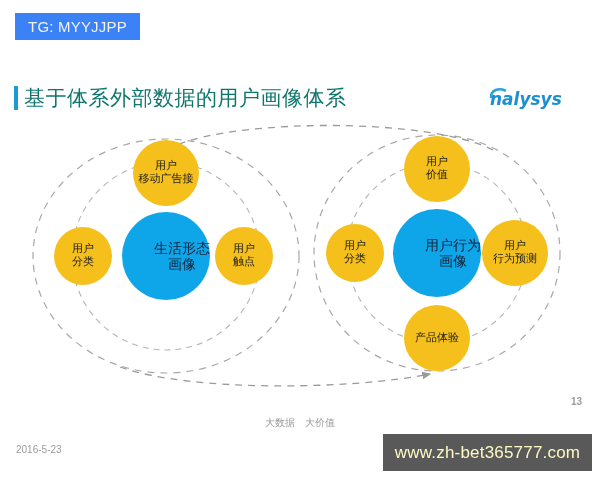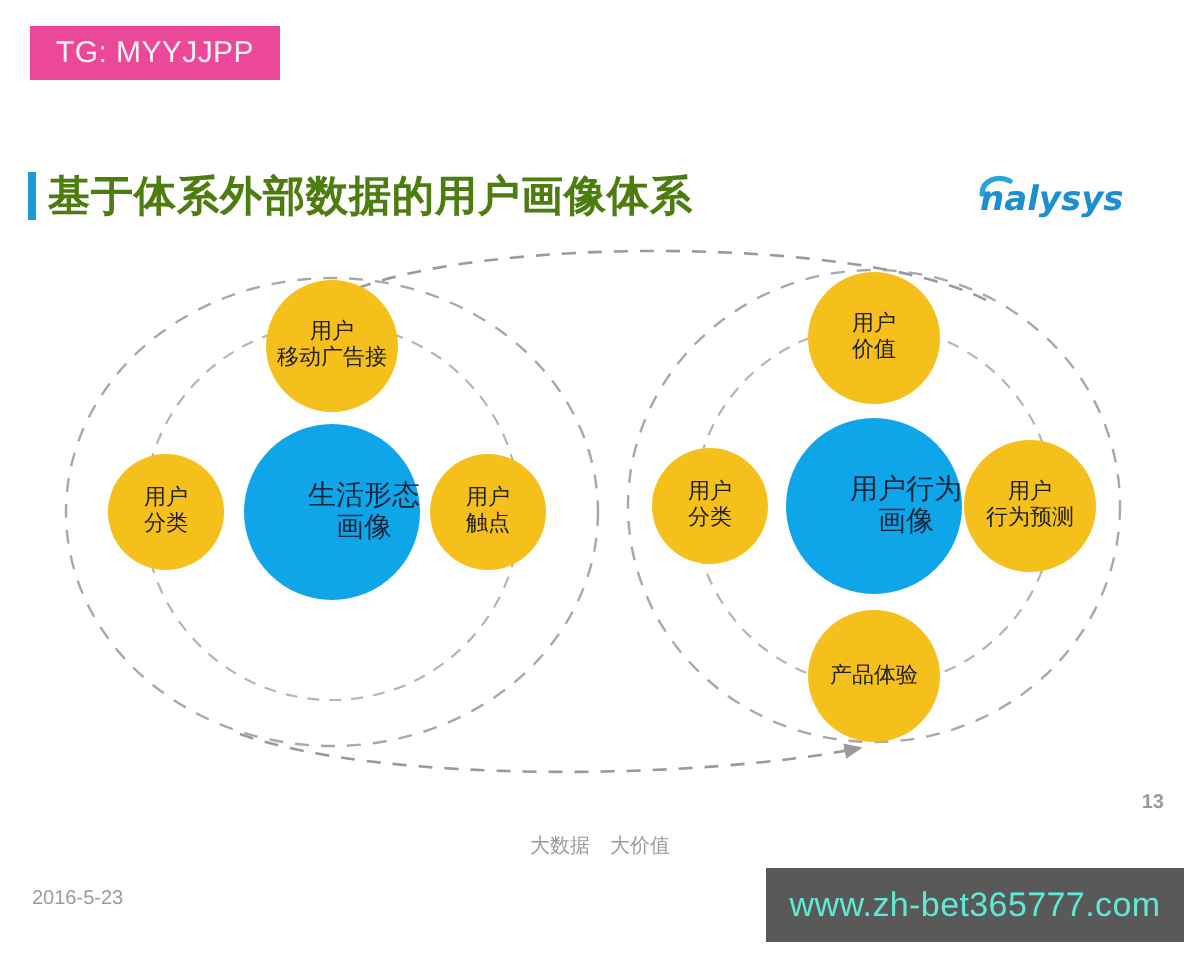--- a/index.html
+++ b/index.html
@@ -15,21 +15,21 @@
     font-family: "Liberation Sans", "DejaVu Sans", sans-serif;
   }
 
   
   #tg-badge {
     position: absolute;
     left: 15px;
     top: 13px;
     width: 125px;
     height: 27px;
-    background: #ec4899;
+    background: #3b82f6;
     color: #f2f2f2;
     font-size: 15px;
     line-height: 27px;
     text-align: center;
     letter-spacing: 0.2px;
   }
 
   
   #title-wrap {
     position: absolute;
@@ -39,25 +39,24 @@
     align-items: center;
   }
   #title-bar {
     width: 4px;
     height: 24px;
     background: #1b9ad6;
     margin-right: 6px;
   }
   #title-text {
     font-size: 21px;
-    color: #4d7c0f;
+    color: #0f766e;
     font-family: "DejaVu Sans", "Liberation Sans", sans-serif;
     white-space: nowrap;
     letter-spacing: 0.5px;
-    font-weight: bold;
   }
 
   
   #logo {
     position: absolute;
     right: 18px;
     top: 86px;
     width: 96px;
     text-align: center;
   }
@@ -148,21 +147,21 @@
   }
 
   
   #watermark {
     position: absolute;
     left: 383px;
     top: 434px;
     width: 209px;
     height: 37px;
     background: #595959;
-    color: #5eead4;
+    color: #fef9c3;
     font-size: 17px;
     line-height: 37px;
     text-align: center;
     letter-spacing: 0.2px;
   }
 </style>
 </head>
 <body>
 
 <div id="tg-badge">TG: MYYJJPP</div>

